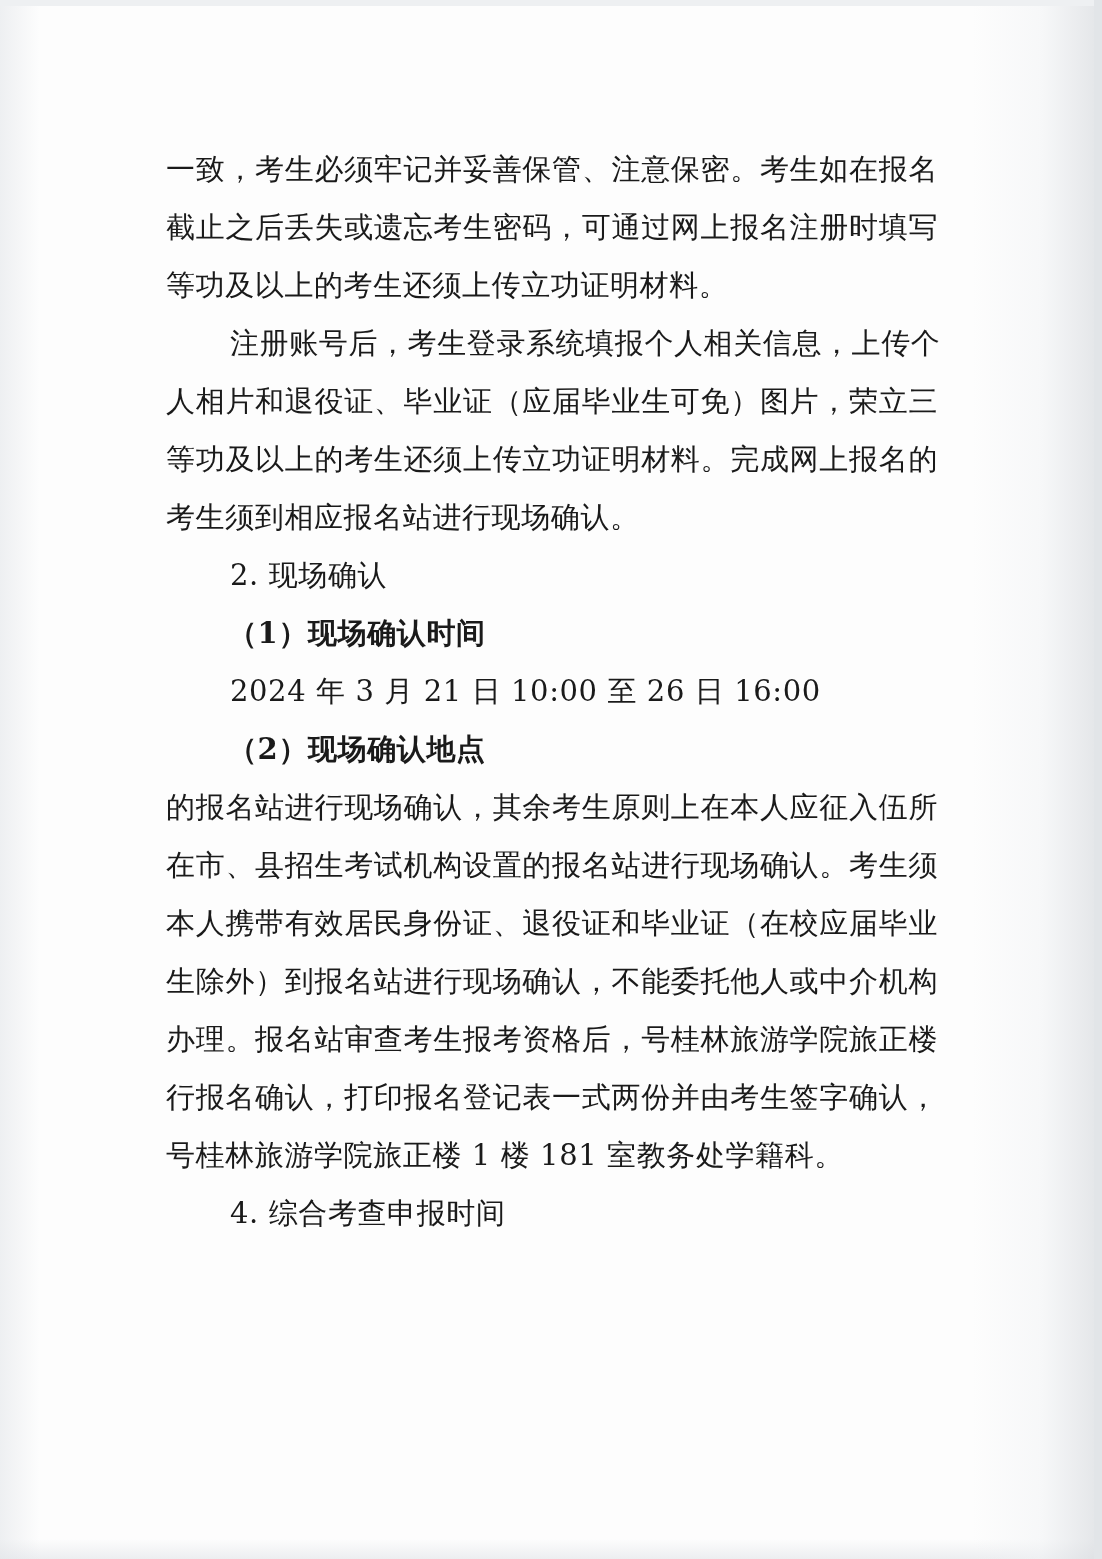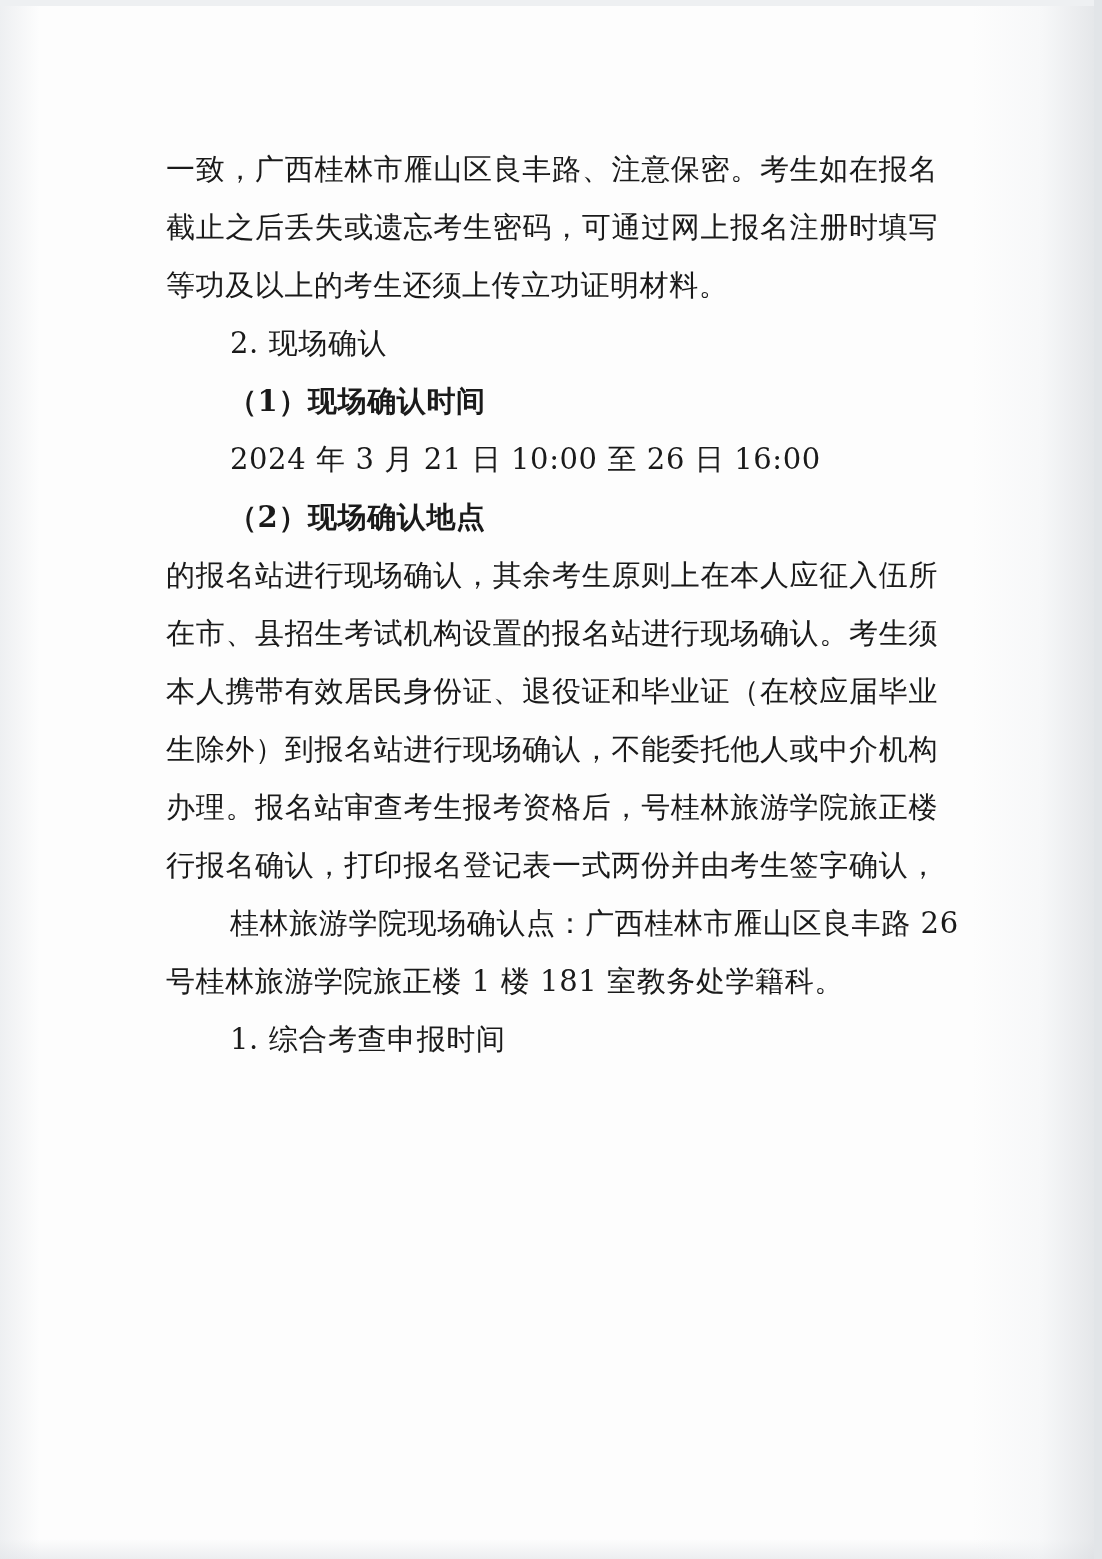--- a/index.html
+++ b/index.html
@@ -68,45 +68,50 @@
 </head>
 <body>
 
 <div class="page">
   <div class="scan-edge-top"></div>
   <div class="scan-edge-right"></div>
 
   <div class="content">
 
     <div>
-      <div class="line">一致，广西桂林市雁山区良丰路、注意保密。考生如在报名</div>
+      <div class="line">一致，考生必须牢记并妥善保管、注意保密。考生如在报名</div>
       <div class="line">截止之后丢失或遗忘考生密码，可通过网上报名注册时填写</div>
       <div class="line last">等功及以上的考生还须上传立功证明材料。</div>
     </div>
 
+    <div>
+      <div class="line indent">注册账号后，考生登录系统填报个人相关信息，上传个</div>
+      <div class="line">人相片和退役证、毕业证（应届毕业生可免）图片，荣立三</div>
+      <div class="line">等功及以上的考生还须上传立功证明材料。完成网上报名的</div>
+      <div class="line last">考生须到相应报名站进行现场确认。</div>
+    </div>
 
     <div class="line last indent">2. 现场确认</div>
 
     <div class="line last indent-small">（1）现场确认时间</div>
 
     <div class="line last indent">2024 年 3 月 21 日 10:00 至 26 日 16:00</div>
 
     <div class="line last indent-small">（2）现场确认地点</div>
 
     <div>
       <div class="line">的报名站进行现场确认，其余考生原则上在本人应征入伍所</div>
       <div class="line">在市、县招生考试机构设置的报名站进行现场确认。考生须</div>
       <div class="line">本人携带有效居民身份证、退役证和毕业证（在校应届毕业</div>
       <div class="line">生除外）到报名站进行现场确认，不能委托他人或中介机构</div>
       <div class="line">办理。报名站审查考生报考资格后，号桂林旅游学院旅正楼</div>
       <div class="line">行报名确认，打印报名登记表一式两份并由考生签字确认，</div>
     </div>
 
     <div>
-      <div class="line indent">桂林旅游学院现场确认点：广西桂林市雁山区良丰路 26</div>
       <div class="line last">号桂林旅游学院旅正楼 1 楼 181 室教务处学籍科。</div>
     </div>
 
 
-    <div class="line last indent">1. 综合考查申报时间</div>
+    <div class="line last indent">4. 综合考查申报时间</div>
 
   </div>
 </div>
 
 </body></html>

